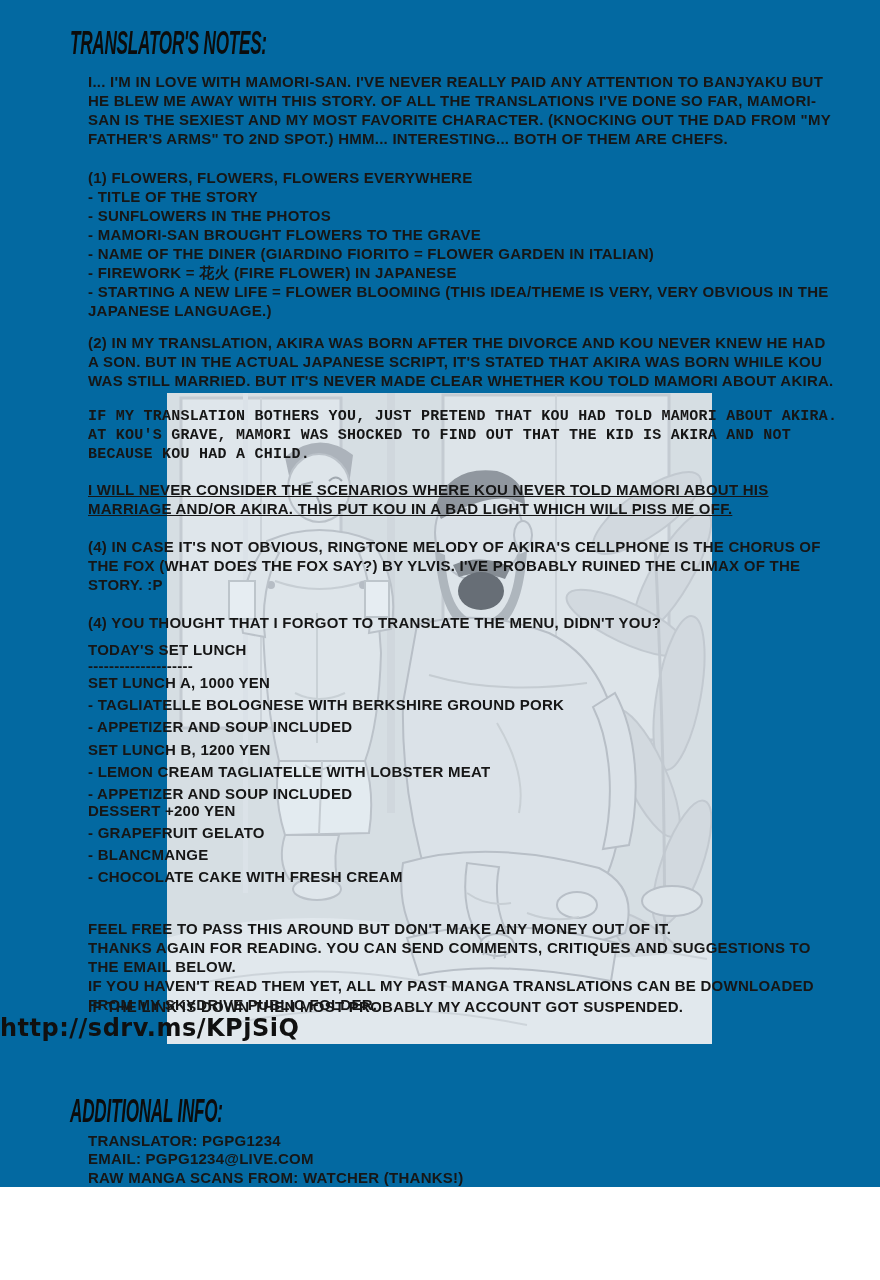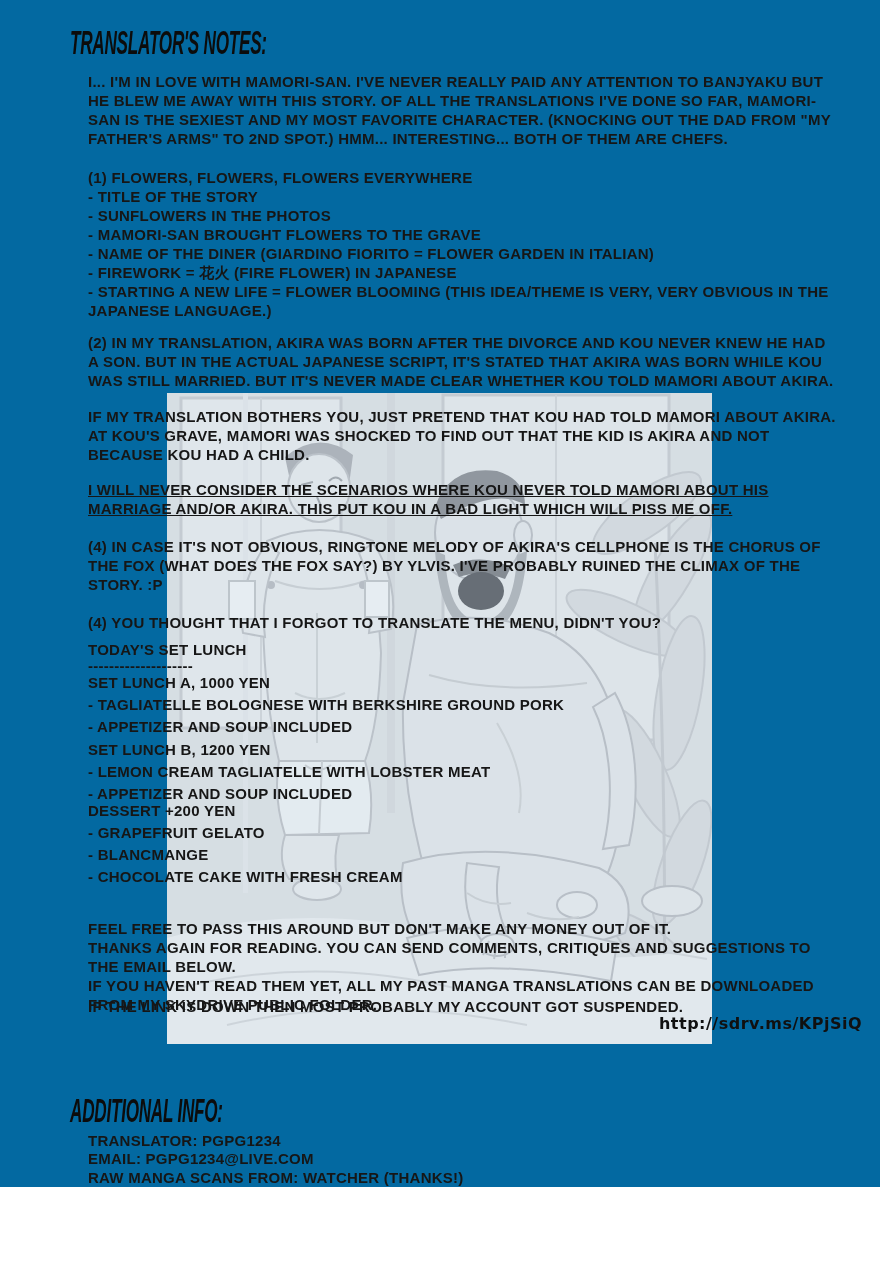--- a/index.html
+++ b/index.html
@@ -23,23 +23,23 @@
   .lh184 { line-height:18.4px; }
   
   .heading {
     position:absolute; left:70px;
     font-size:33px; font-weight:bold; font-style:italic;
     letter-spacing:-0.5px; white-space:pre;
     transform:scale(0.52,1); transform-origin:0 0;
     color:#0c0c0c;
   }
   .url {
-    position:absolute; left:12px; width:850px; text-align:right;
+    position:absolute; left:0; width:850px; text-align:left;
     font-family:"DejaVu Sans","Liberation Sans",sans-serif;
-    font-weight:bold; font-size:16px; letter-spacing:0.5px;
+    font-weight:bold; font-size:24px; letter-spacing:0.5px;
     color:#101010;
   }
   .illustration { position:absolute; left:167px; top:393px; }
 </style>
 </head>
 <body>
 
 <div class="page">
 
   <svg class="illustration" width="545" height="651" viewBox="0 0 545 651" aria-hidden="true">
@@ -126,21 +126,21 @@
 - MAMORI-SAN BROUGHT FLOWERS TO THE GRAVE
 - NAME OF THE DINER (GIARDINO FIORITO = FLOWER GARDEN IN ITALIAN)
 - FIREWORK = 花火 (FIRE FLOWER) IN JAPANESE
 - STARTING A NEW LIFE = FLOWER BLOOMING (THIS IDEA/THEME IS VERY, VERY OBVIOUS IN THE
 JAPANESE LANGUAGE.)</div>
 
   <div class="t" style="top:333px;">(2) IN MY TRANSLATION, AKIRA WAS BORN AFTER THE DIVORCE AND KOU NEVER KNEW HE HAD
 A SON. BUT IN THE ACTUAL JAPANESE SCRIPT, IT'S STATED THAT AKIRA WAS BORN WHILE KOU
 WAS STILL MARRIED. BUT IT'S NEVER MADE CLEAR WHETHER KOU TOLD MAMORI ABOUT AKIRA.</div>
 
-  <div class="t" style="top:407px;">IF MY TRANSLATION BOTHERS YOU, JUST PRETEND THAT KOU HAD TOLD MAMORI ABOUT AKIRA.
+  <div class="t" style="top:407px;font-family:Liberation Mono, monospace;">IF MY TRANSLATION BOTHERS YOU, JUST PRETEND THAT KOU HAD TOLD MAMORI ABOUT AKIRA.
 AT KOU'S GRAVE, MAMORI WAS SHOCKED TO FIND OUT THAT THE KID IS AKIRA AND NOT
 BECAUSE KOU HAD A CHILD.</div>
 
   <div class="t" style="top:480px;text-decoration:underline;">I WILL NEVER CONSIDER THE SCENARIOS WHERE KOU NEVER TOLD MAMORI ABOUT HIS
 MARRIAGE AND/OR AKIRA. THIS PUT KOU IN A BAD LIGHT WHICH WILL PISS ME OFF.</div>
 
   <div class="t" style="top:537px;">(4) IN CASE IT'S NOT OBVIOUS, RINGTONE MELODY OF AKIRA'S CELLPHONE IS THE CHORUS OF
 THE FOX (WHAT DOES THE FOX SAY?) BY YLVIS. I'VE PROBABLY RUINED THE CLIMAX OF THE
 STORY. :P</div>
 

